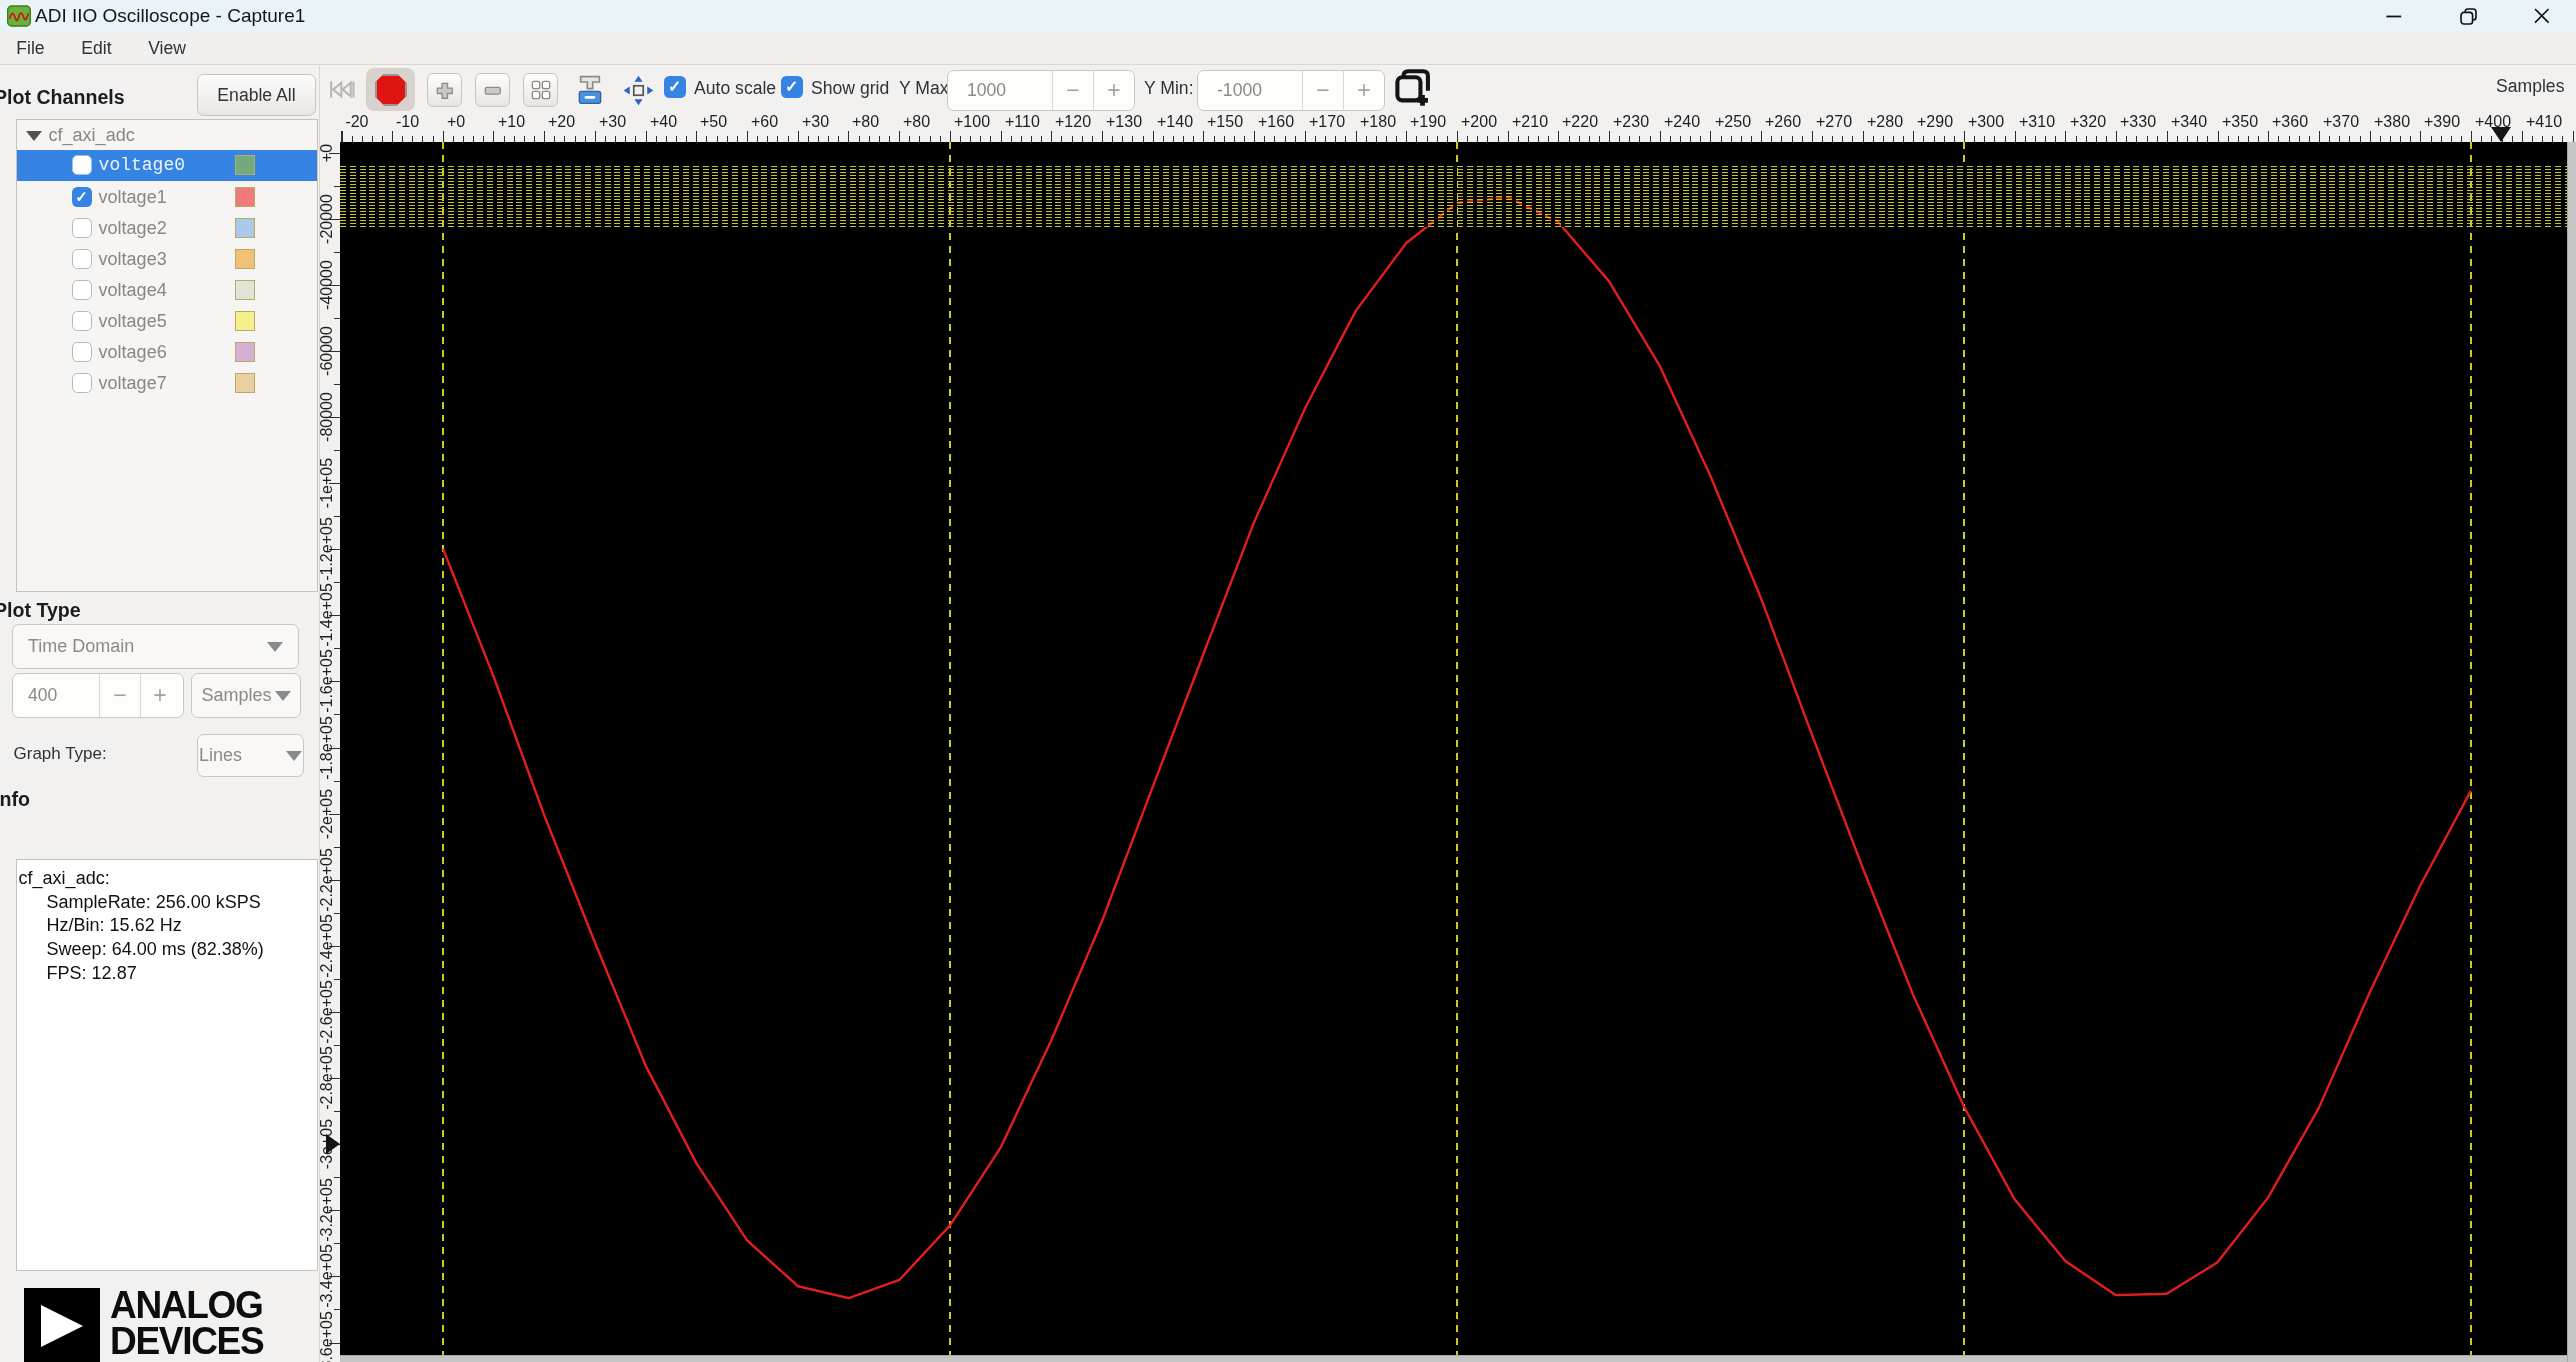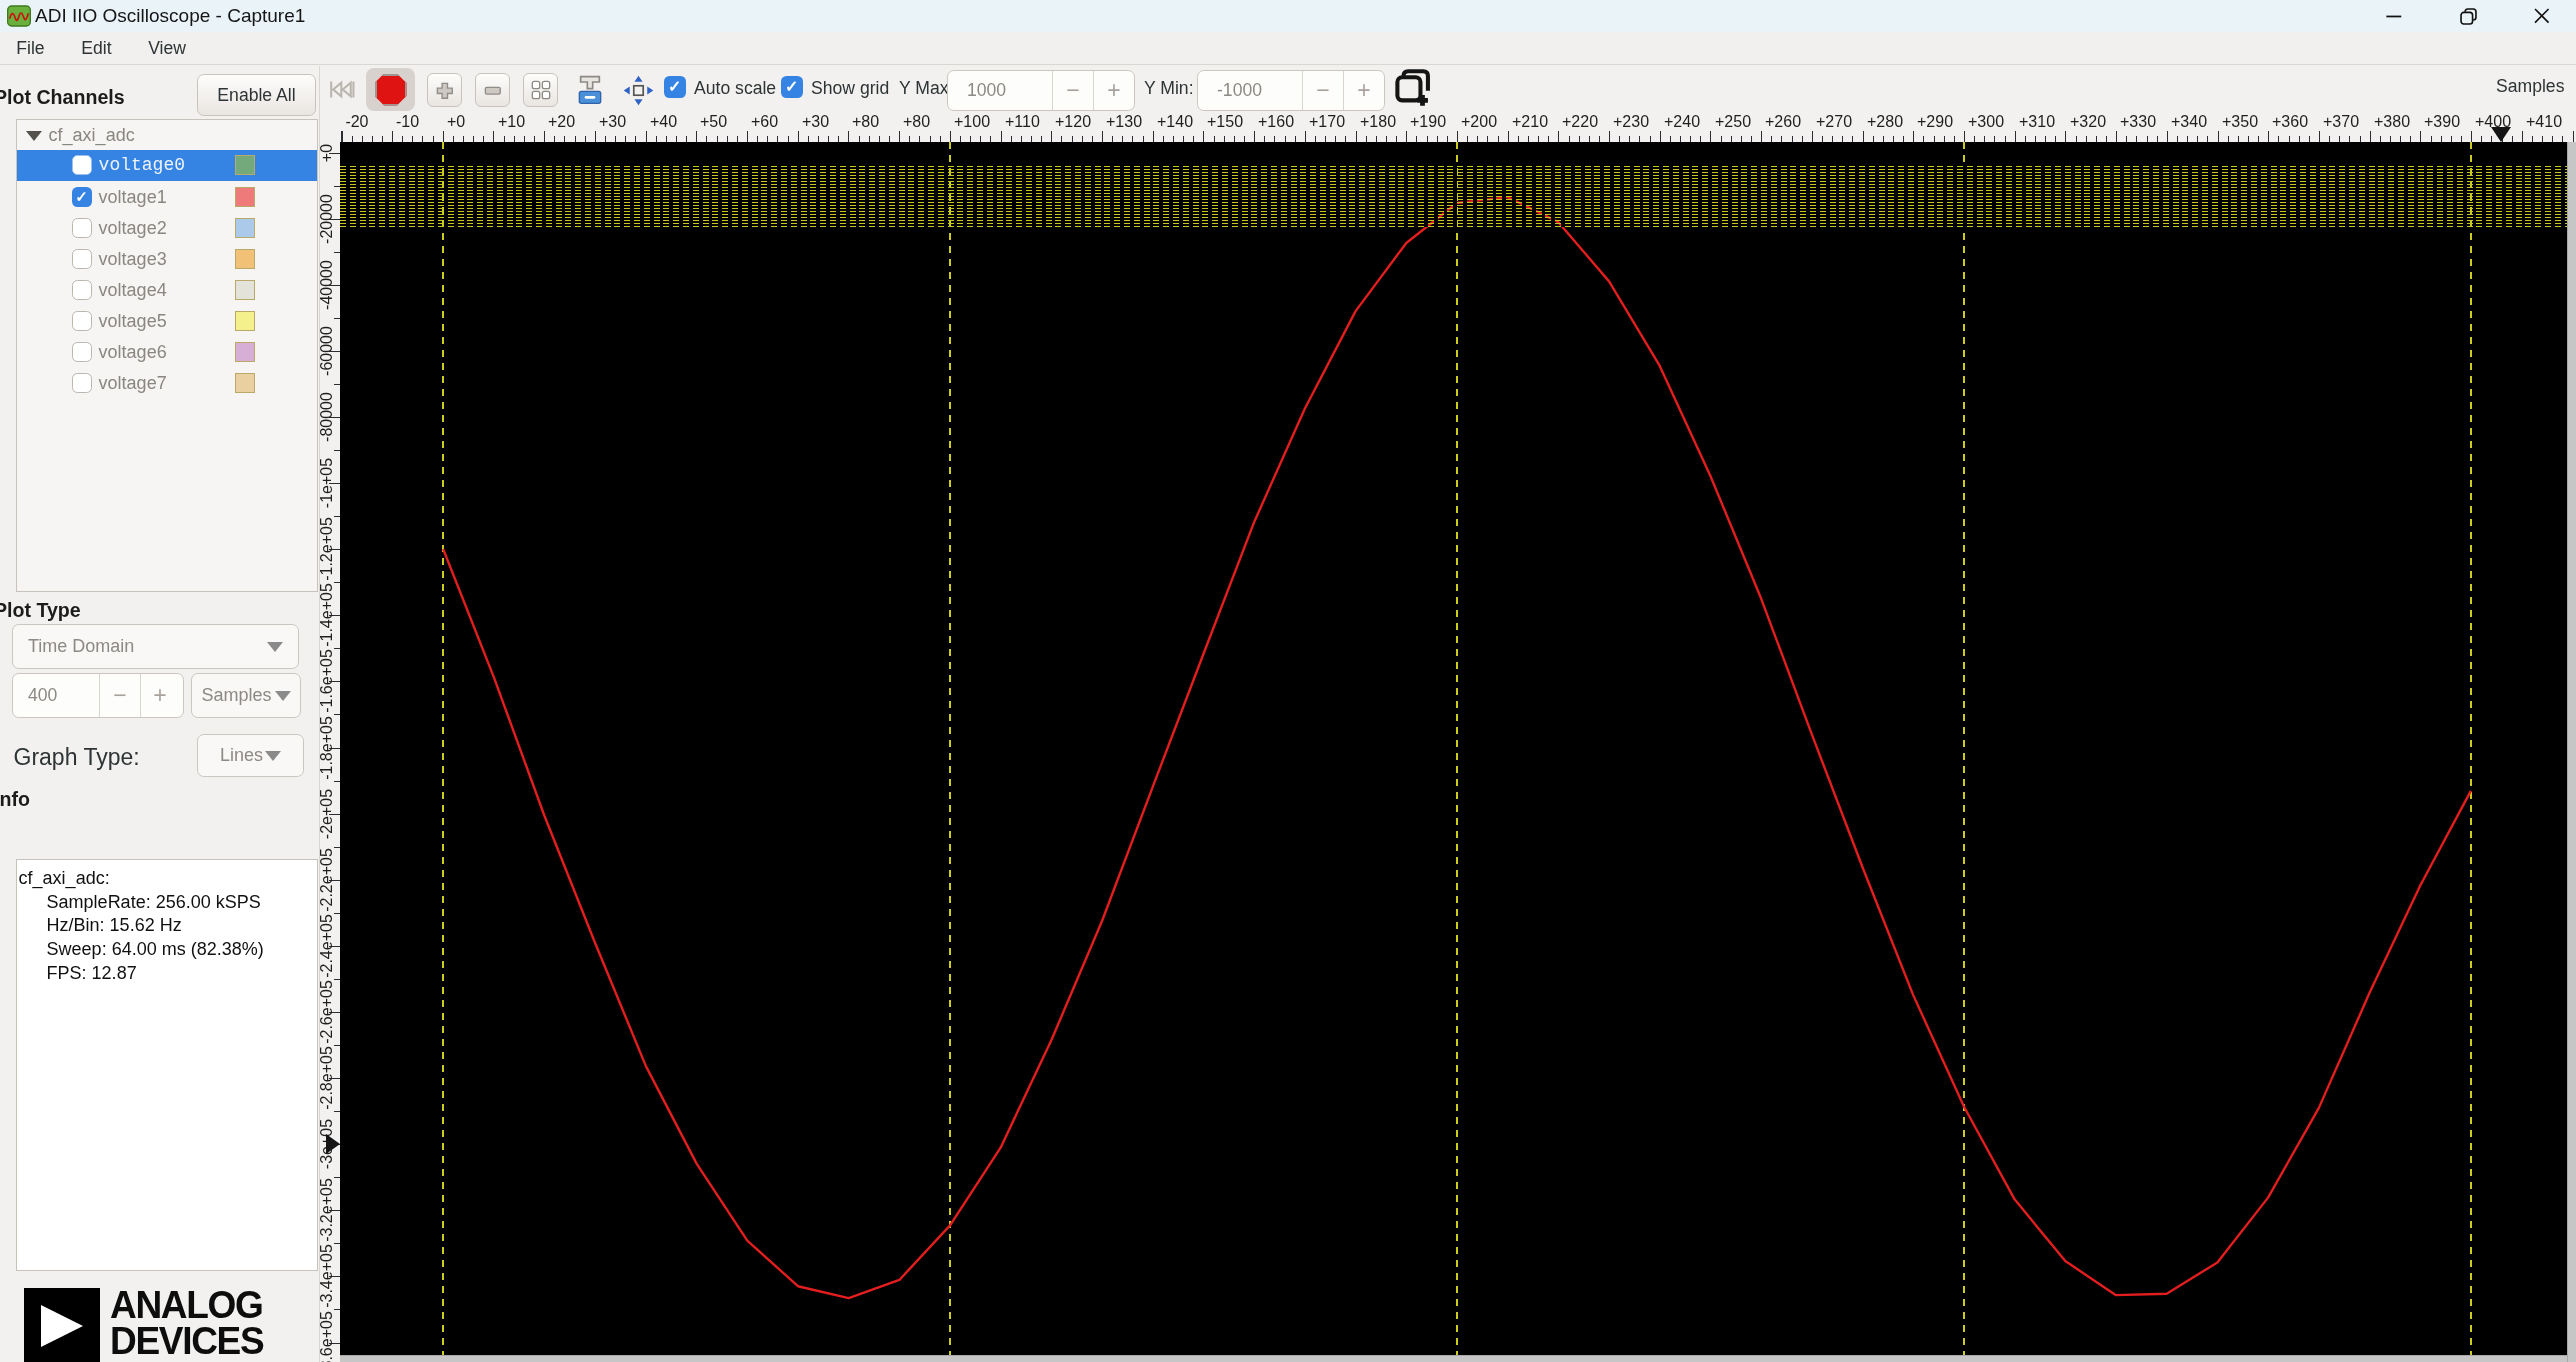--- a/index.html
+++ b/index.html
@@ -227,22 +227,22 @@
   </div>
   <div class="abs spinbox" style="left:12px;top:607px;width:172px;height:45px;border-radius:6.8px;">
     <span class="spinval" style="width:71px;padding-left:15px;">400</span>
     <span class="spinbtn" style="width:41px;">−</span>
     <span class="spinbtn" style="width:39px;">+</span>
   </div>
   <div class="abs dropdown" style="left:191px;top:607px;width:110px;height:45px;padding:0 9.5px;">
     <span class="dd-value">Samples</span>
     <span class="chev"></span>
   </div>
-  <span class="abs" style="left:13.5px;top:678px;font-size:23px;color:#2e3436;">Graph Type:</span>
-  <div class="abs dropdown" style="left:197px;top:668px;width:107px;height:43px;padding:0 22px;">
+  <span class="abs" style="left:13.5px;top:678px;font-size:17px;color:#2e3436;">Graph Type:</span>
+  <div class="abs dropdown" style="left:197px;top:668px;width:107px;height:43px;padding:0 1px;">
     <span class="dd-value">Lines</span>
     <span class="chev"></span>
   </div>
 
   <span class="abs section-label" style="left:-6px;top:722px;">Info</span>
   <div class="abs" id="info-box" style="top:793px;">
     <span class="info-line" style="left:2px;top:8px;">cf_axi_adc:</span>
     <div id="info-lines">
         <span class="info-line" style="top: 32px;">SampleRate: 256.00 kSPS</span>
         <span class="info-line" style="top: 55px;">Hz/Bin: 15.62  Hz</span>

